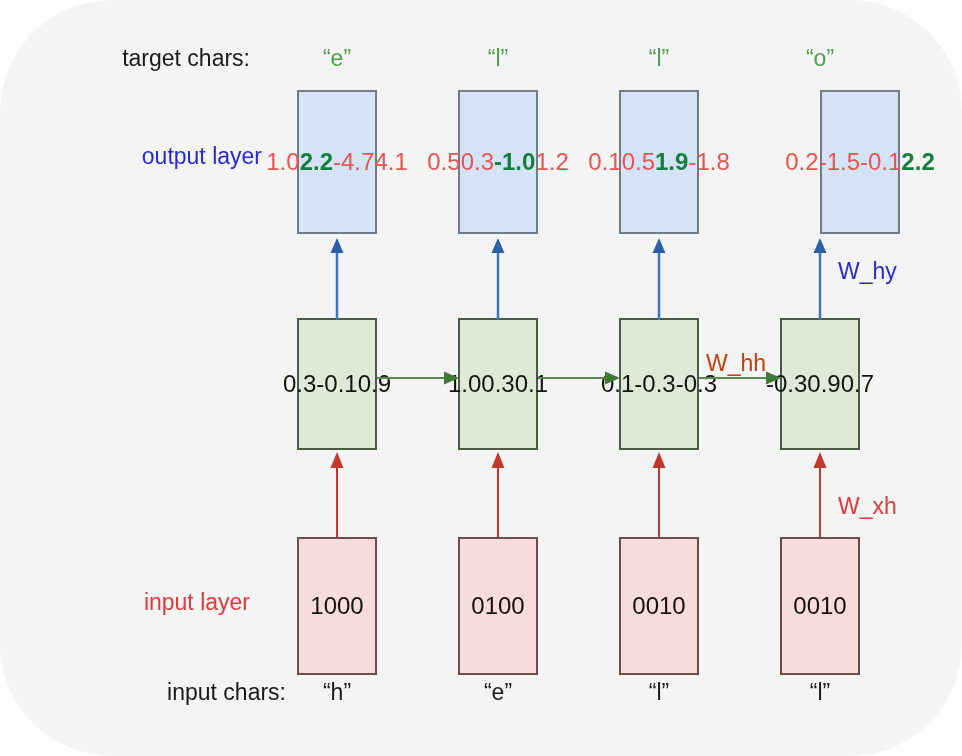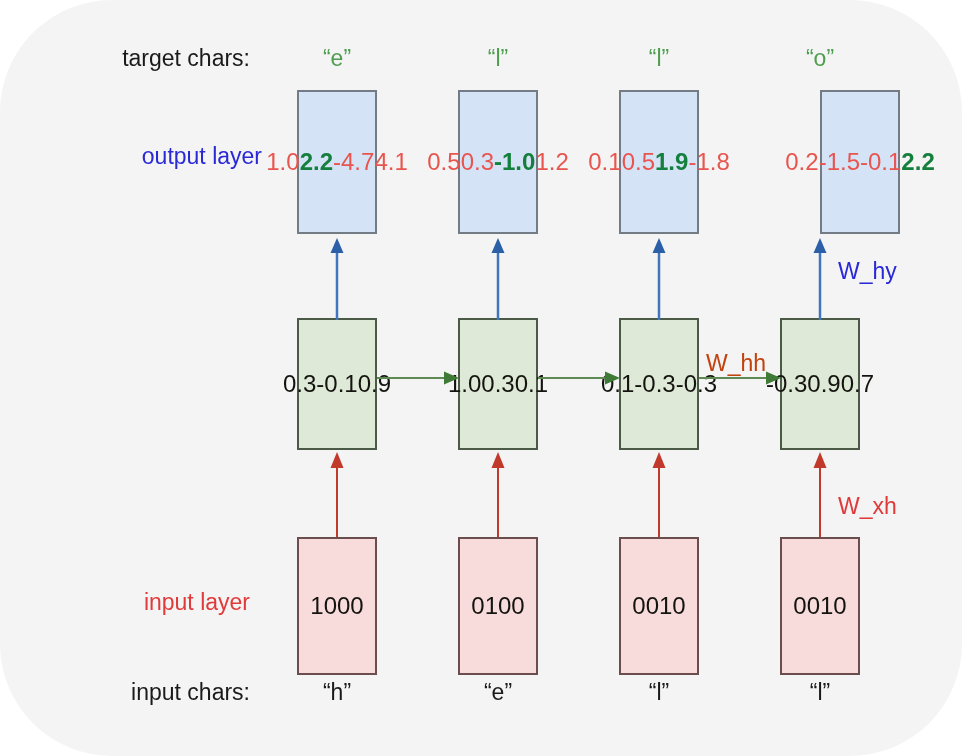--- a/index.html
+++ b/index.html
@@ -43,20 +43,21 @@
     left: 0; top: 370px; width: 250px;
     color: #4f7a42;
   }
   #label-input-layer {
     left: 0; top: 589px; width: 250px;
     color: #e03a3a;
   }
   #label-input-chars {
     left: 0; top: 679px; width: 250px;
     color: #1a1a1a;
+    padding-left: 36px;
   }
 
   .char-top {
     position: absolute;
     width: 80px;
     top: 45px;
     text-align: center;
     font-size: 23px;
     color: #4f9e4f;
   }

